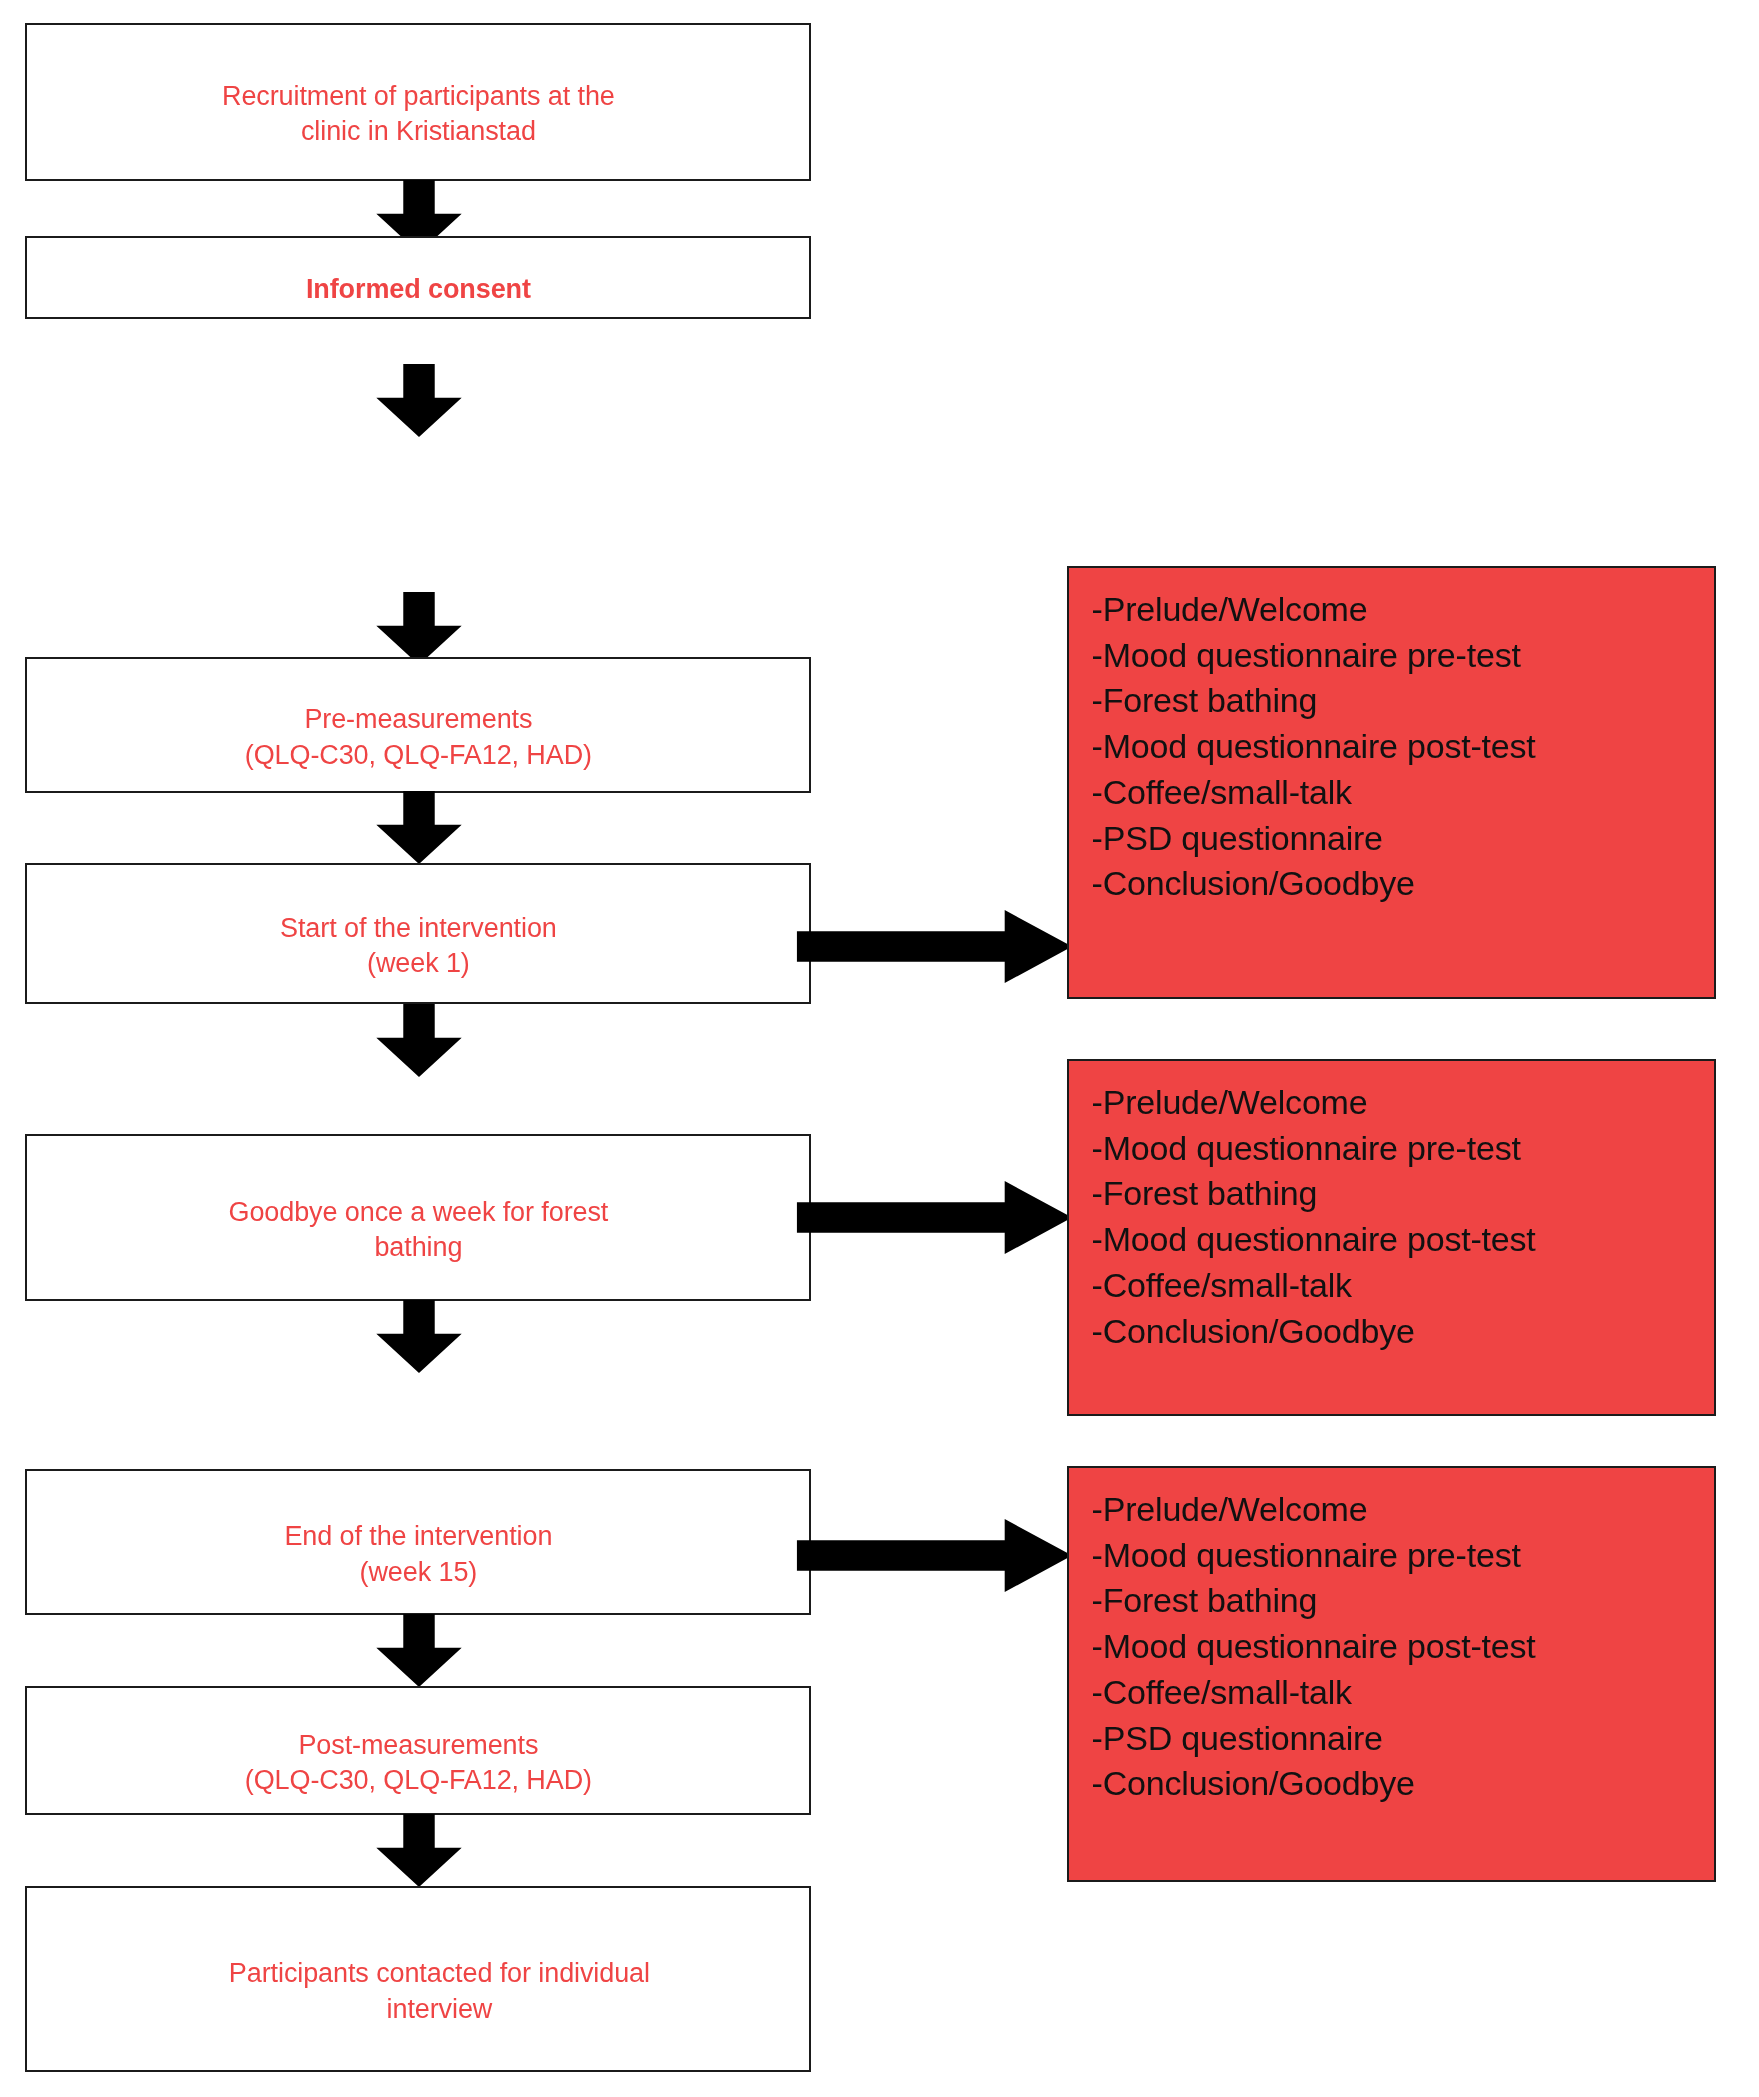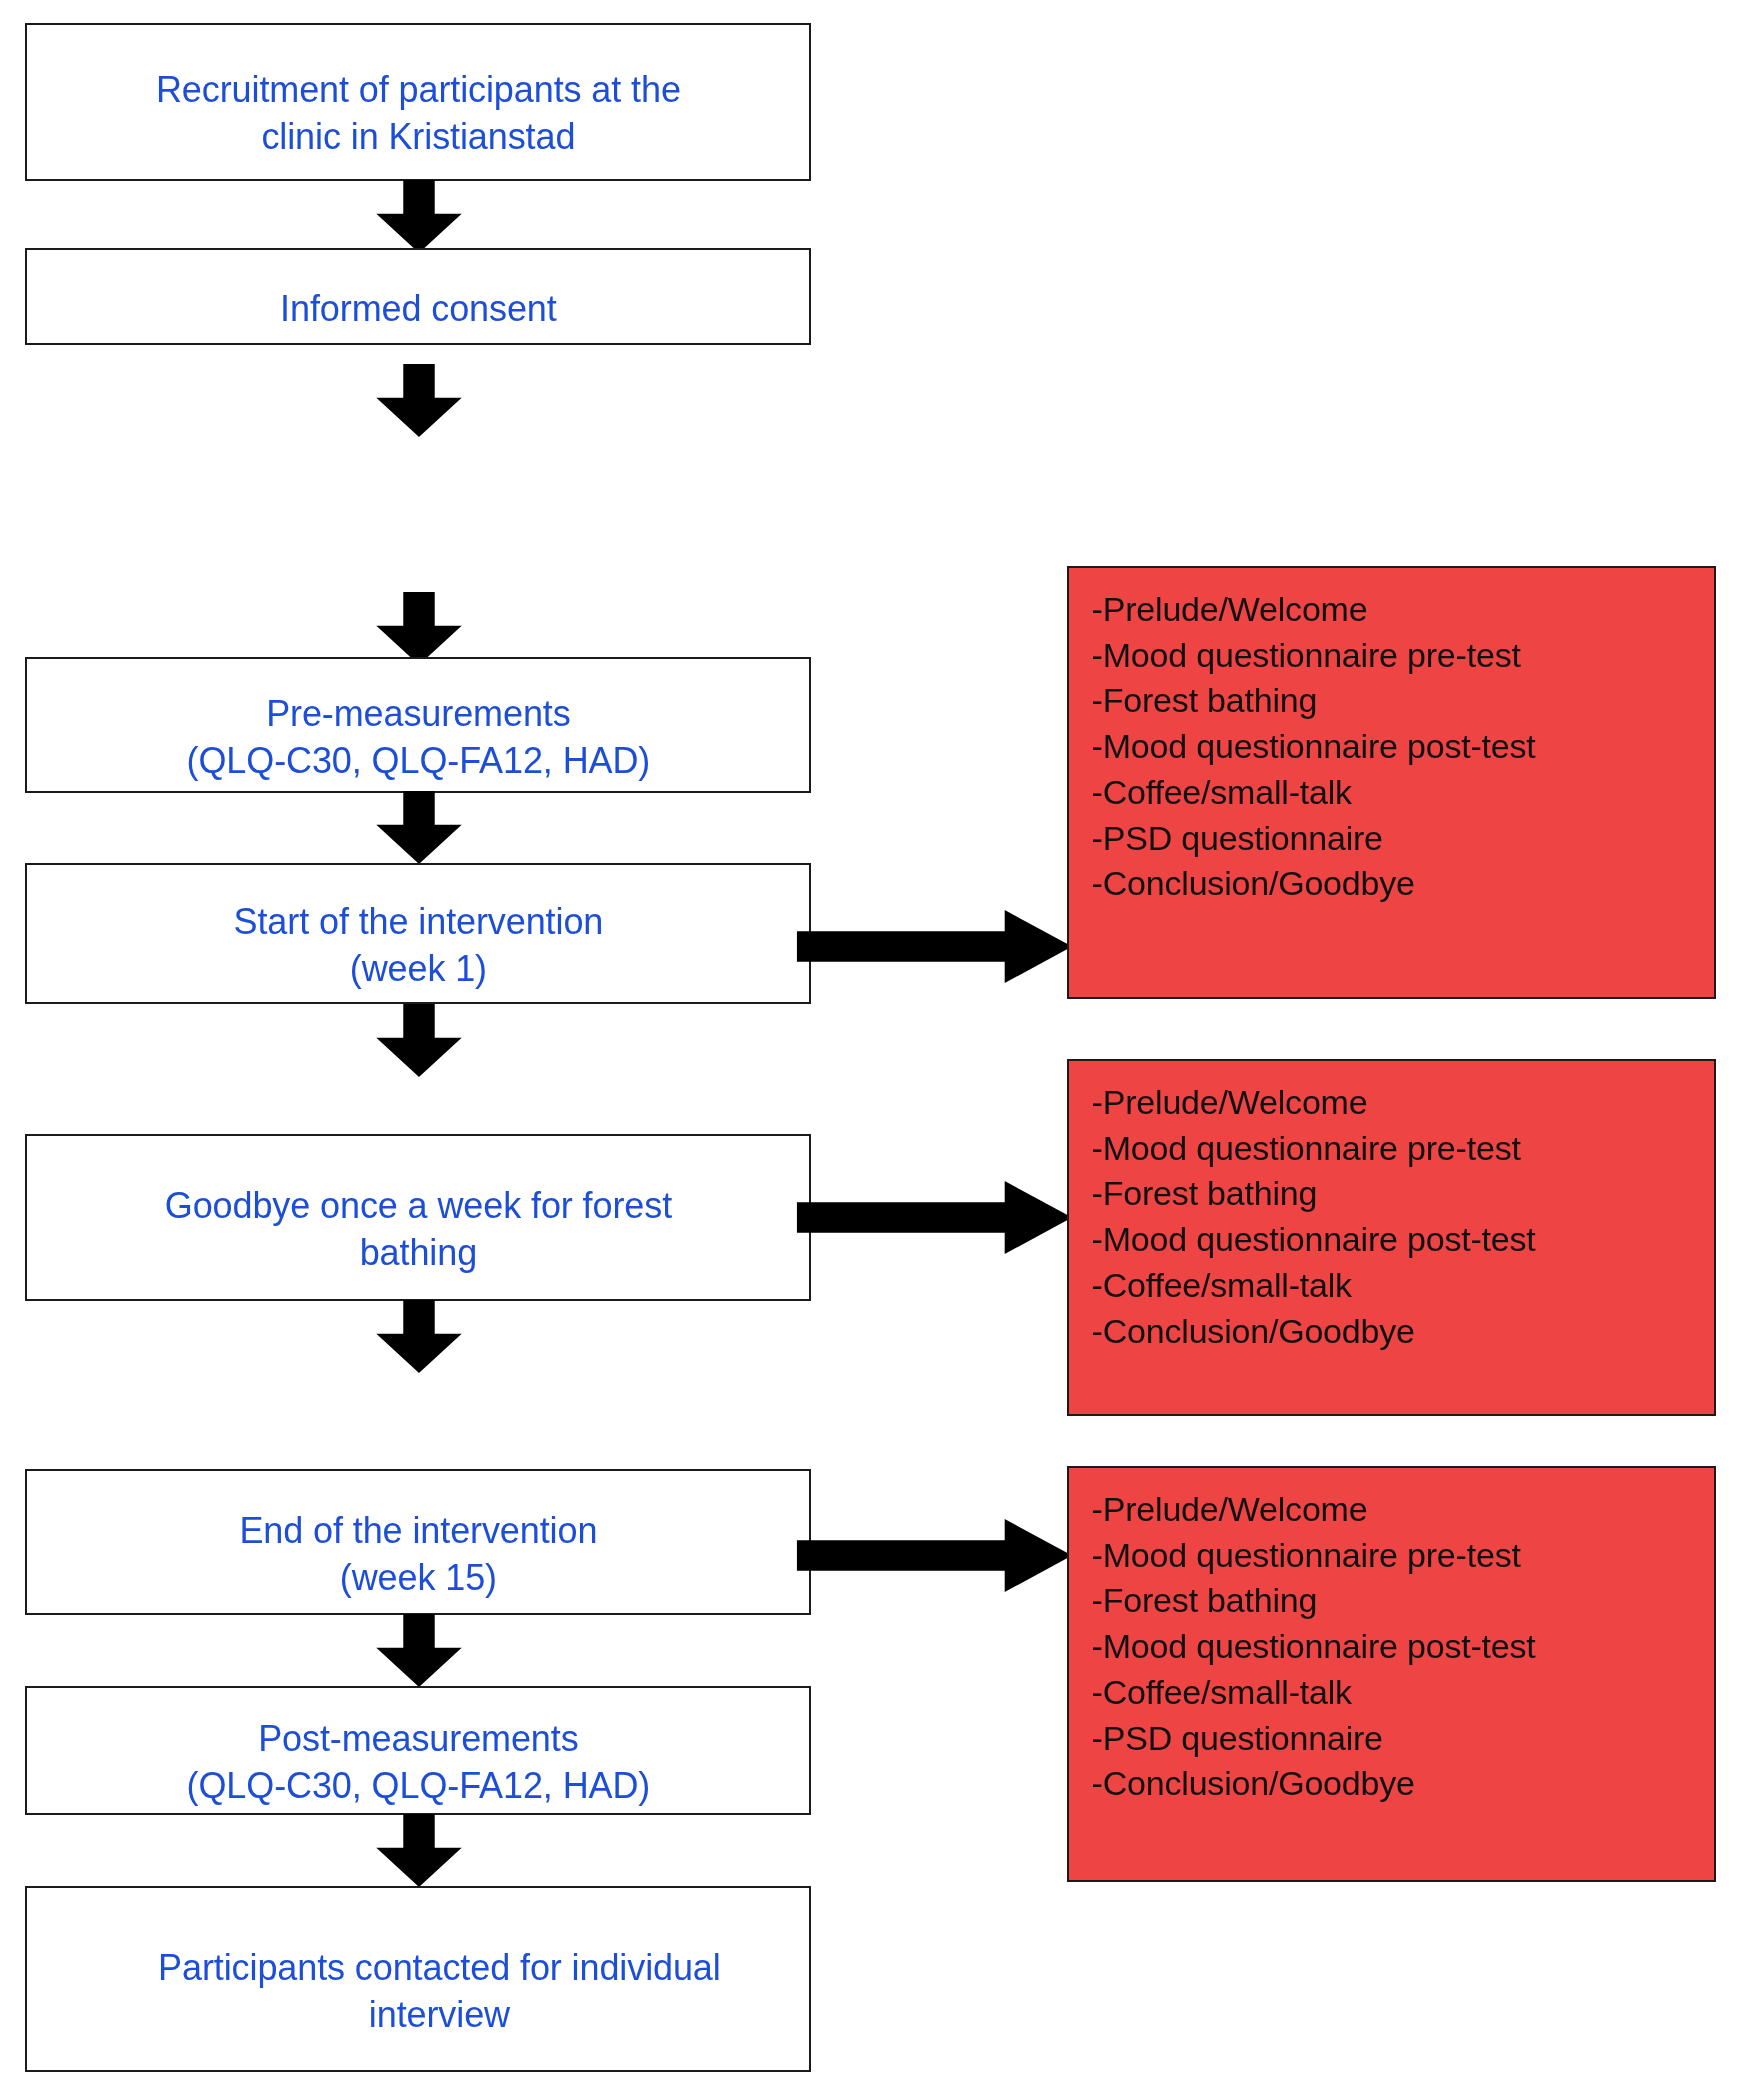--- a/index.html
+++ b/index.html
@@ -18,23 +18,23 @@
   .node {
     position: absolute;
     box-sizing: border-box;
     border: 2.8px solid #1b1b1b;
     background: #ffffff;
     display: flex;
     align-items: center;
     justify-content: center;
   }
   .node .label {
-    font-size: 36px;
+    font-size: 27px;
     line-height: 1.30;
-    color: #1d4ed8;
+    color: #ef4444;
     text-align: center;
     width: 100%;
     padding: 0 14.7px;
     box-sizing: border-box;
     white-space: pre-line;
     letter-spacing: -0.1px;
     margin-top: 25px;
   }
   .node.left-align { align-items: flex-start; justify-content: flex-start; }
   .node.left-align .label {
@@ -77,21 +77,21 @@
     <div class="label">Recruitment of participants at the
 clinic in Kristianstad</div>
   </div>
 
   <div class="arrow-down" style="left:376px; top:180px; width:86px; height:73px;">
     <svg width="86" height="73" viewBox="0 0 152 130">
       <polygon points="48,0 104,0 104,60 152,60 76,130 0,60 48,60" fill="#000000"></polygon>
     </svg>
   </div>
 
-  <div class="node" style="left:25.4px; top:248px; width:786px; height:97px;">
+  <div class="node" style="left:25.4px; top:236px; width:786px; height:83px;font-weight:bold;">
     <div class="label">Informed consent</div>
   </div>
 
   <div class="arrow-down" style="left:376px; top:364px; width:86px; height:73px;">
     <svg width="86" height="73" viewBox="0 0 152 130">
       <polygon points="48,0 104,0 104,60 152,60 76,130 0,60 48,60" fill="#000000"></polygon>
     </svg>
   </div>
 
 

